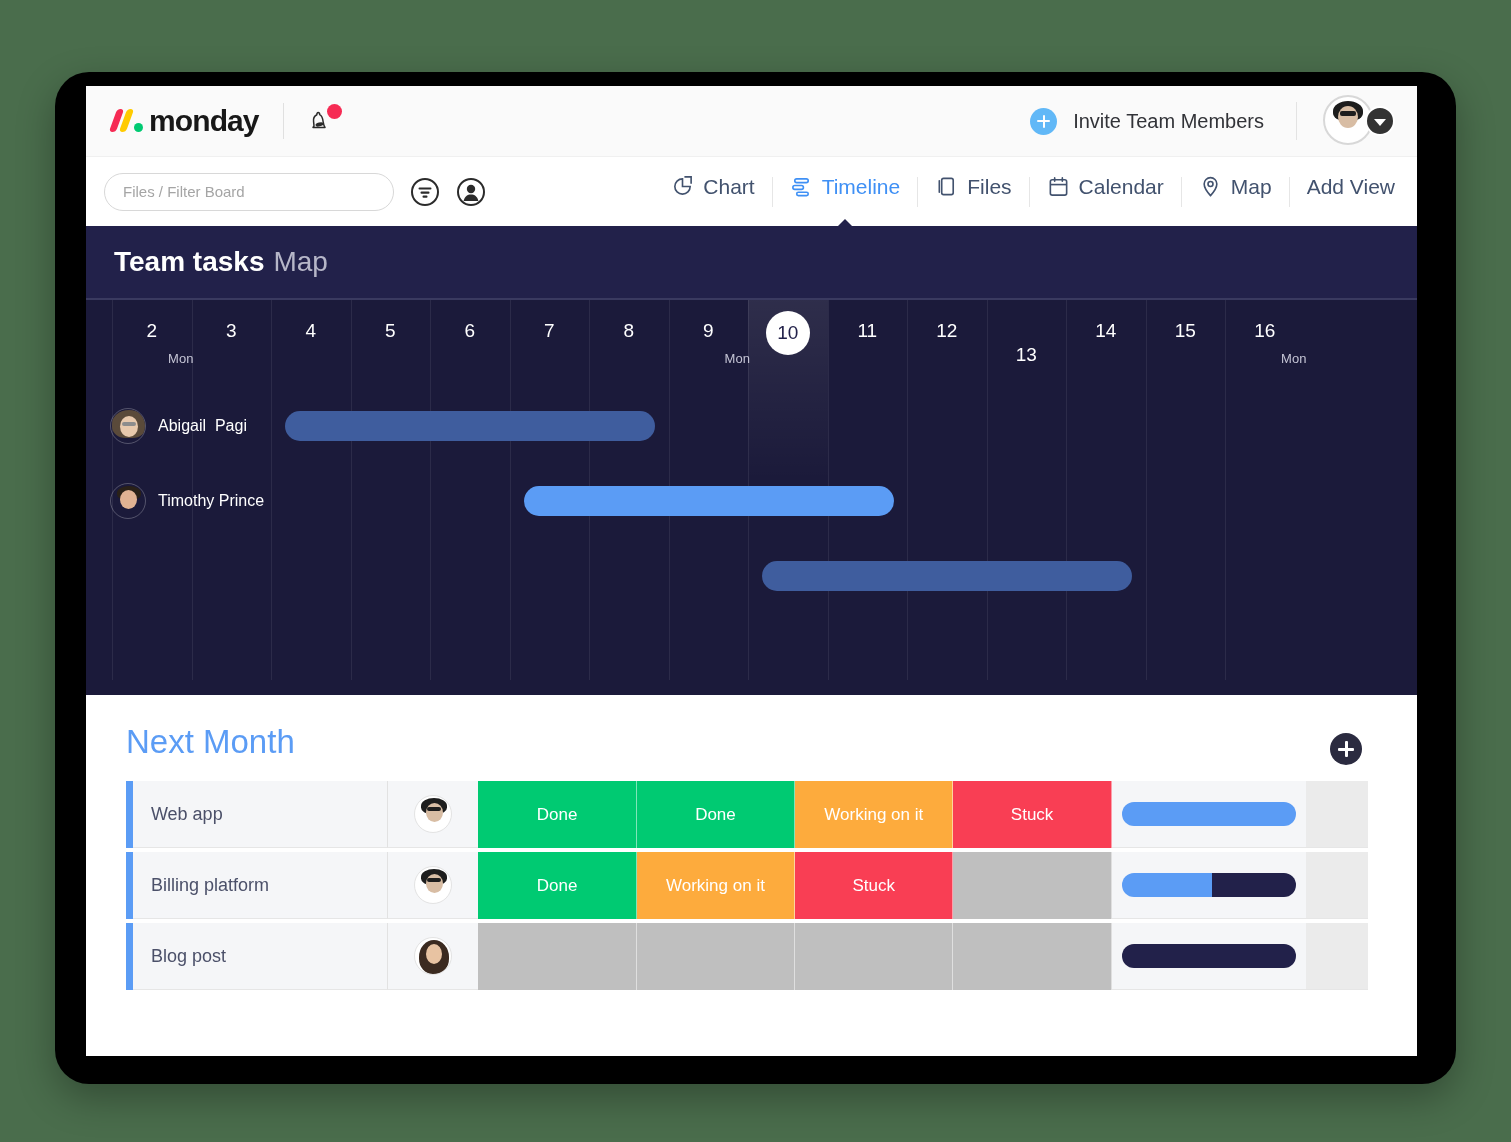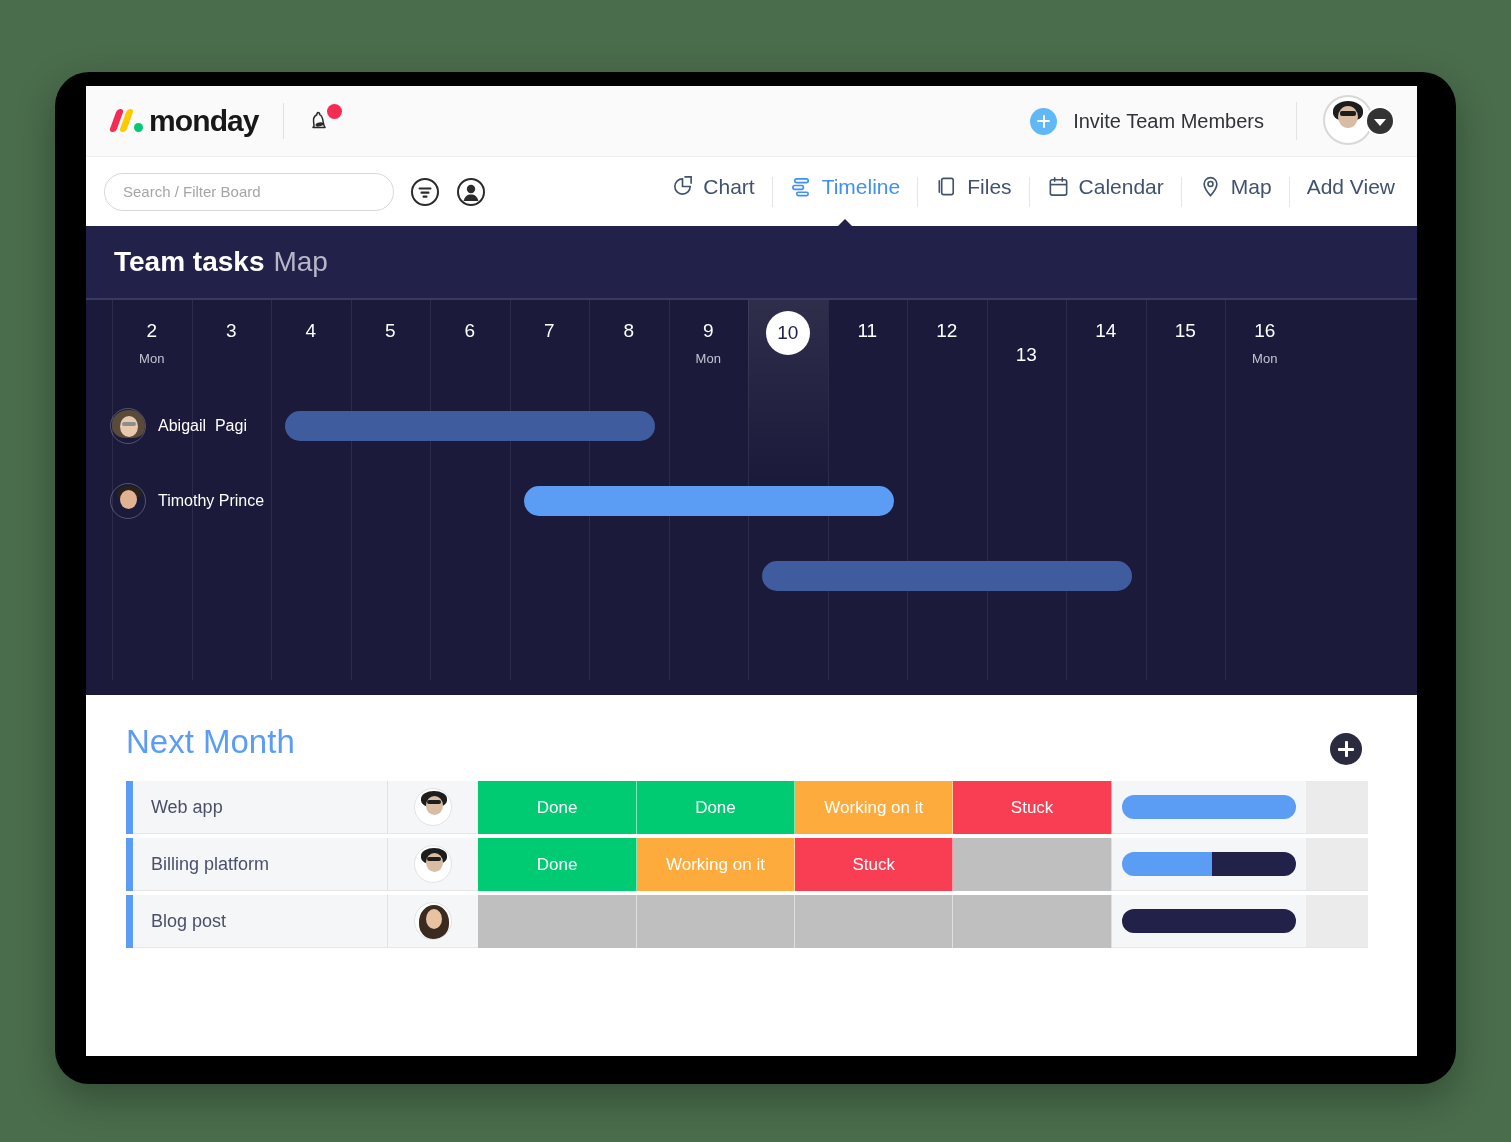--- a/index.html
+++ b/index.html
@@ -145,21 +145,21 @@
   .today-shade {
     position: absolute; top: 0; width: 80px; height: 180px;
     background: linear-gradient(180deg, rgba(255,255,255,.085), rgba(255,255,255,0));
   }
   .tl-date {
     position: absolute; top: 20px; width: 80px; text-align: center;
     color: #ffffff; font-size: 19px;
   }
   .tl-dow {
     position: absolute; top: 51px; width: 80px; text-align: center;
-    color: #c4c4d4; font-size: 13px;
+    color: #c4c4d4; font-size: 13px; margin-left: 29px;
   }
   .tl-today-circle {
     position: absolute; top: 11px;
     width: 44px; height: 44px; border-radius: 50%; background: #fff;
     display: flex; align-items: center; justify-content: center;
     color: #22214a; font-size: 19px;
   }
 
   .tl-row { position: absolute; left: 0; right: 0; height: 62px; }
   .tl-person { position: absolute; left: 24px; top: 0; display: flex; align-items: center; height: 62px; }
@@ -177,21 +177,21 @@
   }
   .nm-plus {
     position: absolute; right: 55px; top: 38px;
     width: 32px; height: 32px; border-radius: 50%; background: #2b2b40;
   }
   .nm-plus::before, .nm-plus::after { content:""; position:absolute; background:#fff; border-radius:1px; }
   .nm-plus::before { left: 8px; top: 14.5px; width: 16px; height: 3px; }
   .nm-plus::after  { top: 8px; left: 14.5px; height: 16px; width: 3px; }
 
   .nm-table { margin: 20px 0 0 40px; width: 1242px; }
-  .nm-row { display: flex; height: 53px; margin-bottom: 4px; }
+  .nm-row { display: flex; height: 67px; margin-bottom: 4px; }
   .nm-accent { width: 7px; background: #5b9cf5; }
   .nm-name {
     width: 257px; background: #f5f6f8; display: flex; align-items: center;
     padding-left: 18px; font-size: 18px; color: #4b5069;
     border-bottom: 1px solid #e6e6e6;
   }
   .nm-ava-cell {
     width: 92px; background: #f5f6f8; display: flex; align-items: center; justify-content: center;
     border-bottom: 1px solid #e6e6e6; border-left: 1px solid #e2e2e2;
   }
@@ -251,21 +251,21 @@
             <span class="body" style="width:42px;height:20px;background:#2a2a2a"></span>
             <span style="position:absolute;left:15px;top:14px;width:16px;height:5px;background:#1d1d1d;border-radius:2px"></span>
           </span>
         </span>
         <span class="av-chevron"></span>
       </span>
     </div>
   </div>
 
   <div class="viewbar">
-    <div class="search-box">Search / Filter Board</div>
+    <div class="search-box">Files / Filter Board</div>
     <span class="icon-circle-btn">
       <svg width="30" height="30" viewBox="0 0 30 30">
         <circle cx="15" cy="15" r="13" fill="none" stroke="#2b2b2b" stroke-width="2"></circle>
         <rect x="8.5" y="10.5" width="13" height="2.1" rx="1" fill="#2b2b2b"></rect>
         <rect x="10.5" y="14.6" width="9" height="2.1" rx="1" fill="#2b2b2b"></rect>
         <rect x="12.5" y="18.6" width="5" height="2.1" rx="1" fill="#2b2b2b"></rect>
       </svg>
     </span>
     <span class="icon-circle-btn">
       <svg width="30" height="30" viewBox="0 0 30 30">

